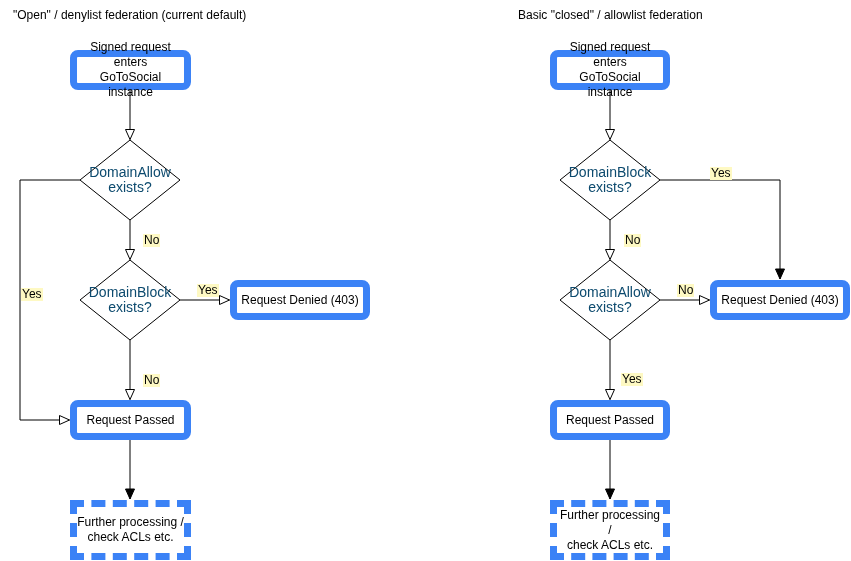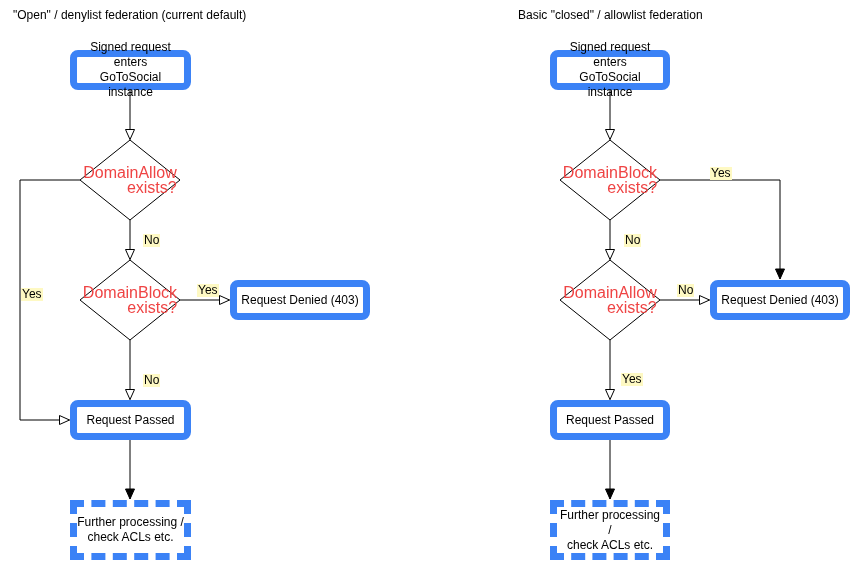--- a/index.html
+++ b/index.html
@@ -45,25 +45,25 @@
   }
   .node.dashed {
     border-style: dashed;
     border-radius: 0;
   }
   .diamond-label {
     position: absolute;
     display: flex;
     align-items: center;
     justify-content: center;
-    text-align: right;
+    text-align: center;
     white-space: pre-line;
-    font-size: 16px;
+    font-size: 14px;
     line-height: 15px;
-    color: #ef4444;
+    color: #0c4a6e;
     background: transparent;
     pointer-events: none;
   }
   .edge-label {
     position: absolute;
     font-size: 12px;
     line-height: 13px;
     color: #000000;
     background: #fef9c3;
     padding: 0 1px;

